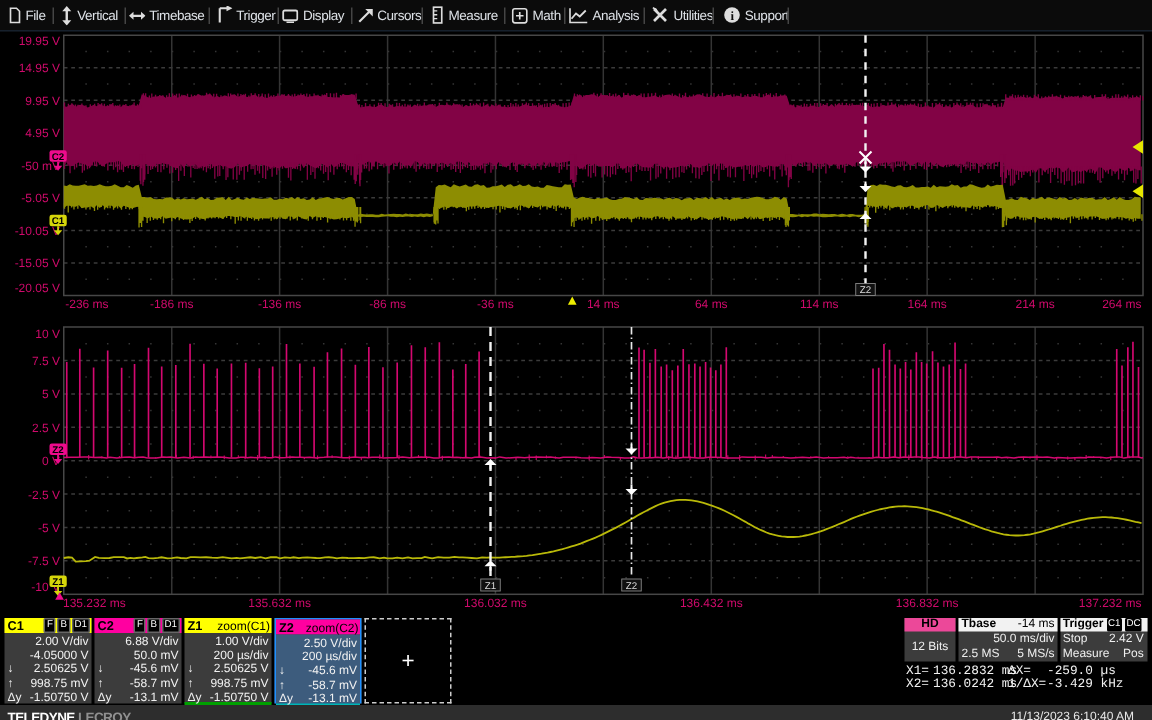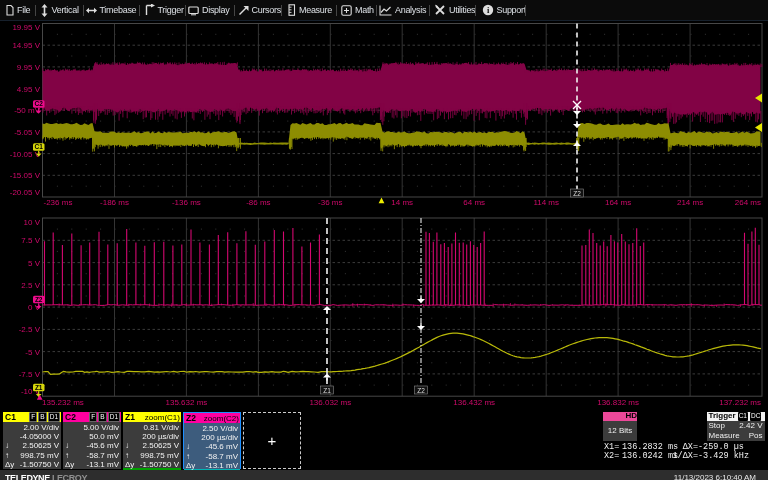--- a/index.html
+++ b/index.html
@@ -18,36 +18,36 @@
 .zt { margin-left:auto; font-size:8px; }
 .bd { height:46px; padding:1px 2px 0 2px; }
 .bd.sel { background:#3d5c7d; }
 .box .r { display:flex; font-size:8px; color:#f2f2f2; line-height:9.2px; }
 .rl { flex:0 0 auto; }
 .rr { margin-left:auto; }
 .ul { height:2px; }
 .addbox { position:absolute; left:243px; top:412px; width:58px; height:57px; border:1px dashed #ccc;
   color:#fff; font-size:15px; display:flex; align-items:center; justify-content:center; }
 .hdbox { position:absolute; left:603px; top:412px; width:34px; height:29px; background:#3c3c3c; }
-.hdhd { height:8.5px; background:#ec4899; color:#000; font-size:8px; font-weight:bold; text-align:right; line-height:8.5px; }
+.hdhd { height:8.5px; background:#ec4899; color:#000; font-size:8px; font-weight:bold; text-align:center; line-height:8.5px; }
 .hdbd { color:#efefef; font-size:8px; text-align:center; line-height:20px; }
 .tbox { position:absolute; top:412px; height:29px; background:#3c3c3c; }
 .thd { height:8.5px; background:#f2f2f2; color:#000; font-size:8px; display:flex; line-height:8.5px; padding:0 2px; }
 .thl { font-weight:bold; }
 .thr { margin-left:auto; }
 .tic { background:#000; color:#fff; font-size:6.5px; line-height:8px; padding:0 1px; margin-left:2px; border-radius:1px; }
 .tic:first-of-type { margin-left:auto; }
 .tbd { color:#efefef; font-size:8px; padding:0 2px; }
 .tr1 { text-align:right; line-height:10px; }
 .tr2 { display:flex; justify-content:space-between; line-height:10px; }
 .xread { position:absolute; left:604px; top:442.5px; width:137px; color:#f0f0f0; font-size:8.5px;font-family:Liberation Mono, monospace; }
 .xread > div { display:flex; line-height:9.5px; white-space:nowrap; }
 .xa { width:18px; flex:0 0 auto; }
 .xv { width:50px; text-align:center; flex:0 0 auto; }
-.xb { width:26px; text-align:right; flex:0 0 auto; }
+.xb { width:26px; flex:0 0 auto; }
 .xw { flex:1; text-align:left; }
 #botbar { position:absolute; left:0; top:470px; width:768px; height:16px; background:#2d2d2d;
   display:flex; align-items:center;justify-content:center; }
 #logo { margin-left:5px; font-size:9px; font-weight:bold; color:#fff; letter-spacing:-0.4px; line-height:10px; }
 #logo span { color:#909090; font-weight:bold; }
 #dt { margin-left:auto; margin-right:12px; color:#e8e8e8; font-size:8px; line-height:10px; }
 </style></head>
 <body>
 <div id="page">
 <svg id="scope" width="768" height="480" viewBox="0 0 768 480" font-family="Liberation Sans, sans-serif">
@@ -292,21 +292,21 @@
     <div class="box" style="left:63px;">
       <div class="hd" style="background:#ff00a0">
         <span class="nm" style="font-size:8.5px">C2</span>
         <span class="ic">F</span>
         <span class="ic">B</span>
         <span class="ic">D1</span>
       </div>
       <div class="bd">
         <div class="r">
           <span class="rl"></span>
-          <span class="rr">5.00 V/div</span>
+          <span class="rr">6.88 V/div</span>
         </div>
         <div class="r">
           <span class="rl"></span>
           <span class="rr">50.0 mV</span>
         </div>
         <div class="r">
           <span class="rl">↓</span>
           <span class="rr">-45.6 mV</span>
         </div>
         <div class="r">
@@ -320,21 +320,21 @@
       </div>
     </div>
     <div class="box" style="left:123px;">
       <div class="hd" style="background:#ffff00">
         <span class="nm" style="font-size:8.5px">Z1</span>
         <span class="zt">zoom(C1)</span>
       </div>
       <div class="bd">
         <div class="r">
           <span class="rl"></span>
-          <span class="rr">0.81 V/div</span>
+          <span class="rr">1.00 V/div</span>
         </div>
         <div class="r">
           <span class="rl"></span>
           <span class="rr">200 µs/div</span>
         </div>
         <div class="r">
           <span class="rl">↓</span>
           <span class="rr">2.50625 V</span>
         </div>
         <div class="r">
@@ -375,20 +375,33 @@
           <span class="rr">-13.1 mV</span>
         </div>
       </div>
       <div class="ul" style="background:#00b5b5"></div>
     </div>
     <div class="addbox">+</div>
 
 <div class="hdbox">
       <div class="hdhd">HD</div>
       <div class="hdbd">12 Bits</div>
+    </div>
+<div class="tbox" style="left:639px;width:66px">
+      <div class="thd">
+        <span class="thl">Tbase</span>
+        <span class="thr">-14 ms</span>
+      </div>
+ <div class="tbd">
+        <div class="tr1">50.0 ms/div</div>
+        <div class="tr2">
+          <span>2.5 MS</span>
+          <span>5 MS/s</span>
+        </div>
+      </div>
     </div>
 <div class="tbox" style="left:706.5px;width:58px">
       <div class="thd">
         <span class="thl">Trigger</span>
         <span class="tic">C1</span>
         <span class="tic">DC</span>
       </div>
  <div class="tbd">
         <div class="tr2">
           <span>Stop</span>

